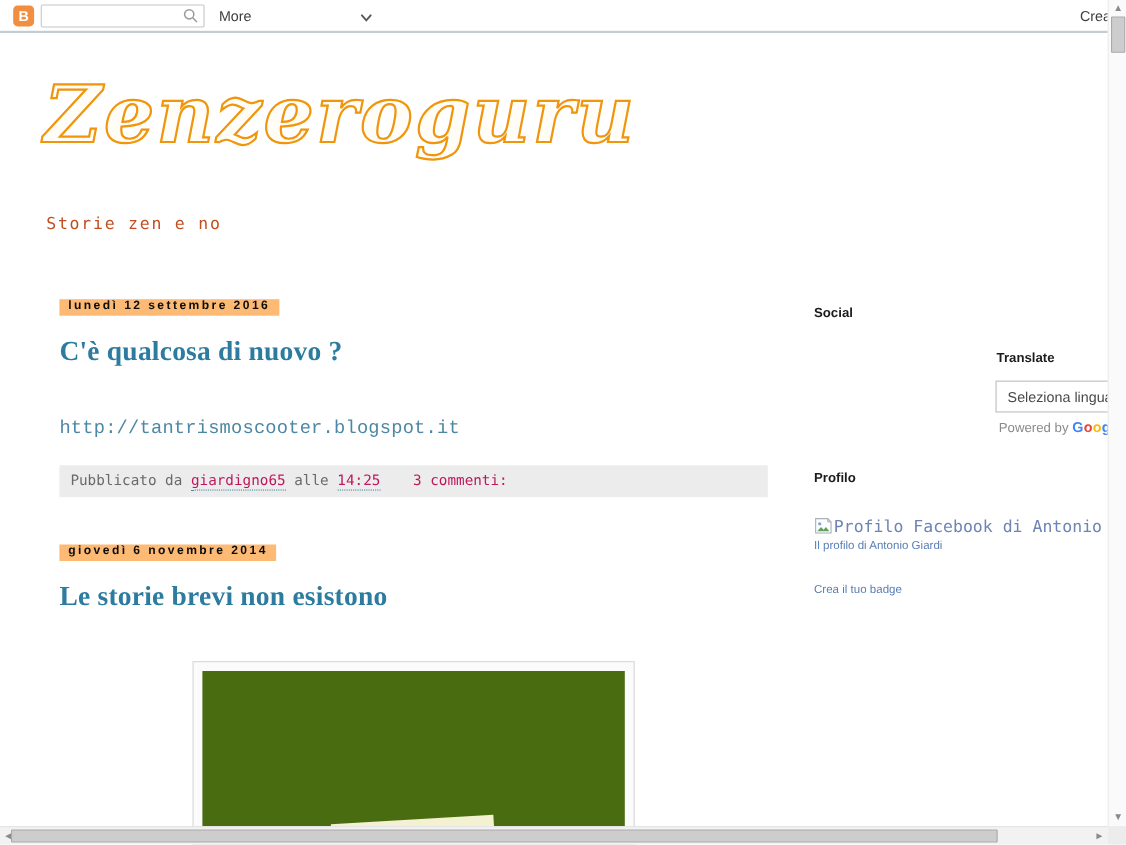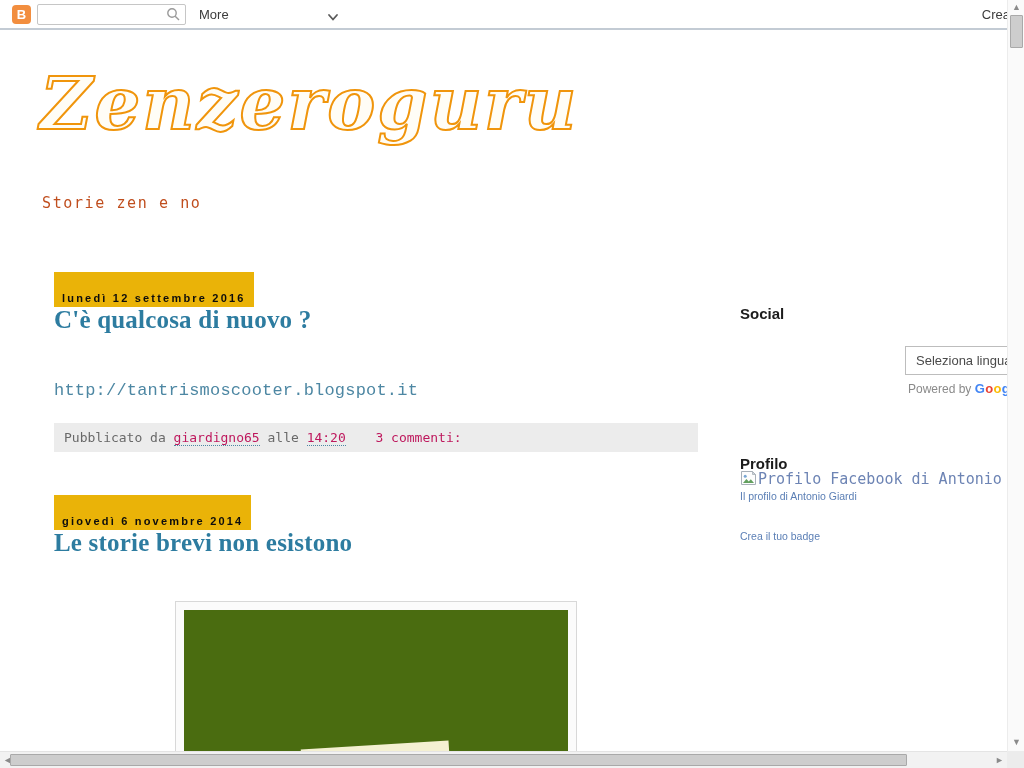--- a/index.html
+++ b/index.html
@@ -40,23 +40,23 @@
   }
   .blog-subtitle {
     position:absolute; left:42px; top:194px;
     font-family:"DejaVu Sans Mono", monospace;
     font-size:15px; letter-spacing:1.6px; color:#c04e1e;
   }
 
   
   .date-badge {
     position:absolute; display:inline-block;
-    background:#eab308; color:#0d0d0d;
+    background:#fdba74; color:#0d0d0d;
     font-size:11px; font-weight:bold; letter-spacing:2.2px;
-    padding:20px 8px 3px 8px;
+    padding:0 8px 3px 8px;
   }
   .post-title {
     position:absolute; font-family:"Liberation Serif", serif;
     font-weight:bold; font-size:25px; color:#2d7ca0; letter-spacing:0.2px;
   }
   .post-link {
     position:absolute; font-family:Liberation Mono, monospace;
     font-size:17px; color:#4d87a3; text-decoration:none; letter-spacing:0.2px;
   }
   .post-footer {
@@ -75,21 +75,21 @@
     background:#fbfbfb; border:1px solid #d8d8d8; padding:8px 8px 0 8px;
     overflow:hidden;
   }
   .blackboard { position:relative; width:384px; height:159px; background:#4a6c10; overflow:hidden; }
   .paper {
     position:absolute; left:117px; top:135px; width:148px; height:13px;
     background:#f4f0d2; transform:rotate(-3.4deg);
   }
 
   
-  .sb-heading { position:absolute; font-size:15px; font-weight:bold; color:#1c1c1c;margin-top:28px; }
+  .sb-heading { position:absolute; font-size:12px; font-weight:bold; color:#1c1c1c; }
   .sb-link { position:absolute; font-size:10.5px; color:#5b7fb5; text-decoration:none;margin-top:38px; }
   .translate-select {
     position:absolute; left:905px; top:346px; width:160px; height:29px;
     border:1px solid #bdbdbd; background:#fff; color:#4a4a4a; font-size:13px;
     font-family:"Liberation Sans", sans-serif; padding-left:6px;
   }
   .powered-line { position:absolute; left:908px; top:381px; font-size:12px; color:#8a8a8a; white-space:nowrap; }
   .google-word { font-size:13px; font-weight:bold; letter-spacing:0.3px; }
   .badge-row { position:absolute; left:740px; top:470px; white-space:nowrap; }
   .badge-alt {
@@ -139,21 +139,21 @@
 <h1 class="blog-title">Zenzeroguru</h1>
 <div class="blog-subtitle">Storie zen e no</div>
 
 <div class="date-badge" style="left:54px; top:272px;">lunedì 12 settembre 2016</div>
 <h2 class="post-title" style="left:54px; top:306px;">C'è qualcosa di nuovo ?</h2>
 <a class="post-link" style="left:54px; top:381px;" href="#">http://tantrismoscooter.blogspot.it</a>
 <div class="post-footer" style="top:423px;">
   <span>Pubblicato da</span>
   <a href="#" class="dotted">giardigno65</a>
   <span>alle</span>
-  <a href="#" class="dotted">14:20</a>
+  <a href="#" class="dotted">14:25</a>
   <span class="footer-gap"></span>
   <a href="#">3 commenti:</a>
 </div>
 
 <div class="date-badge" style="left:54px; top:495px;">giovedì 6 novembre 2014</div>
 <h2 class="post-title" style="left:54px; top:529px;">Le storie brevi non esistono</h2>
 <div class="photo-frame">
   <div class="blackboard">
     <div class="paper"></div>
   </div>

